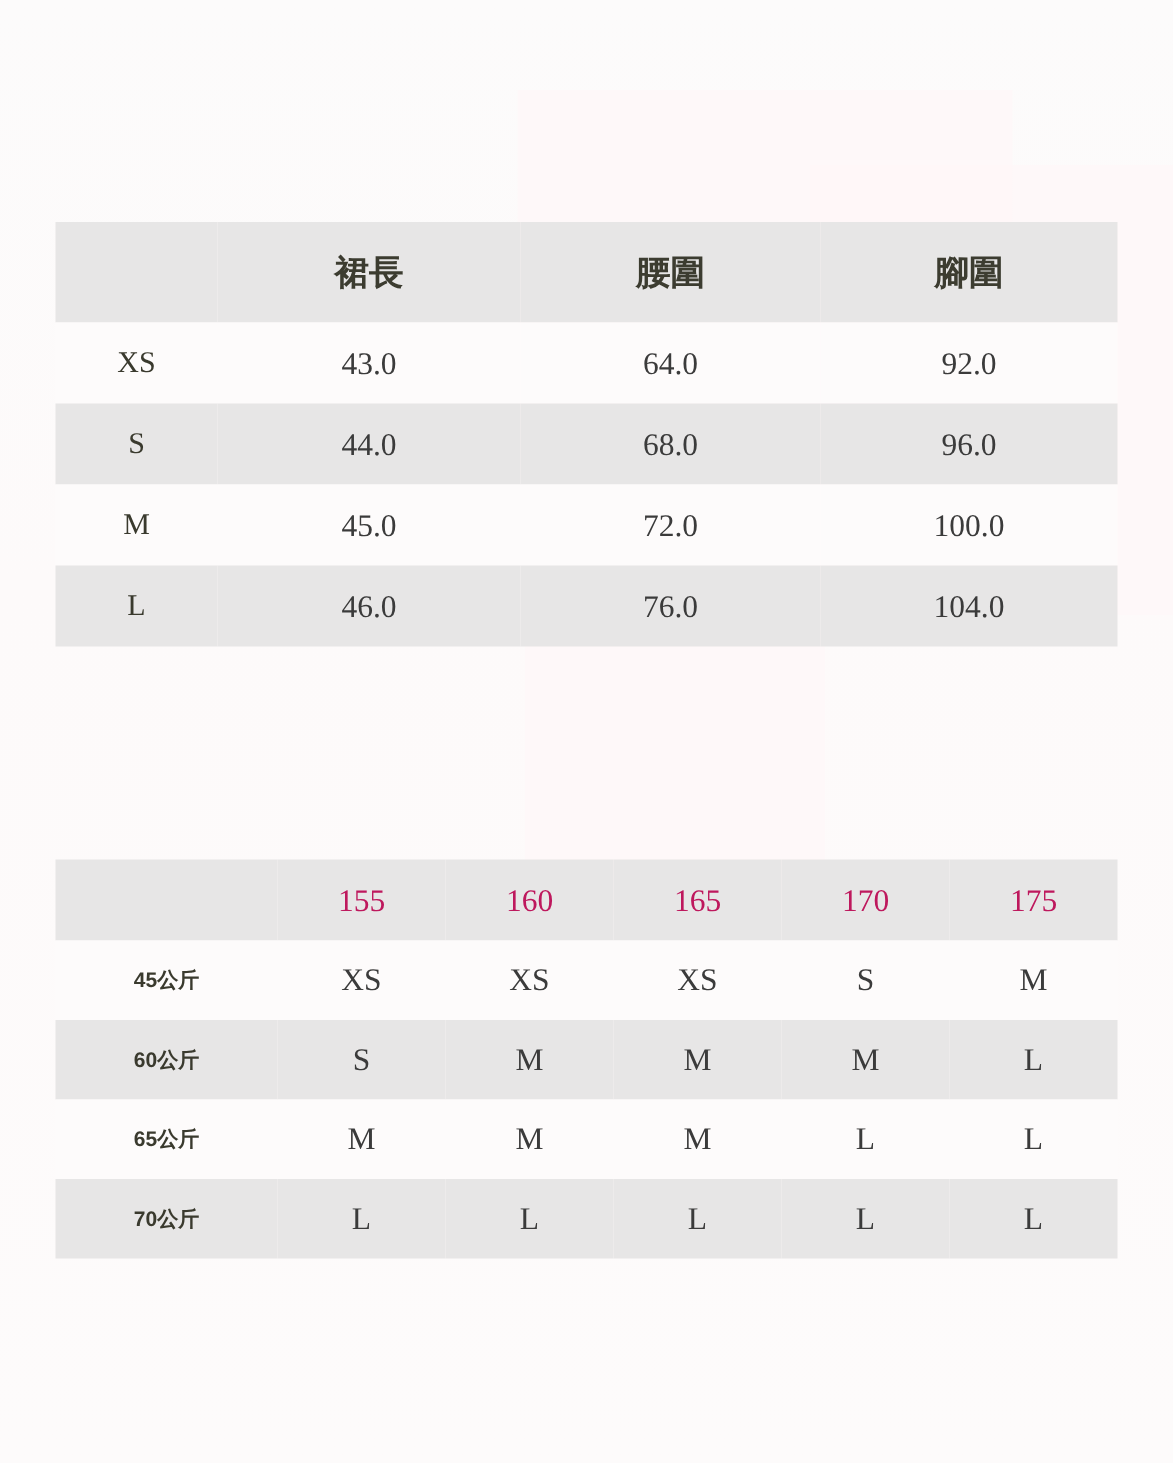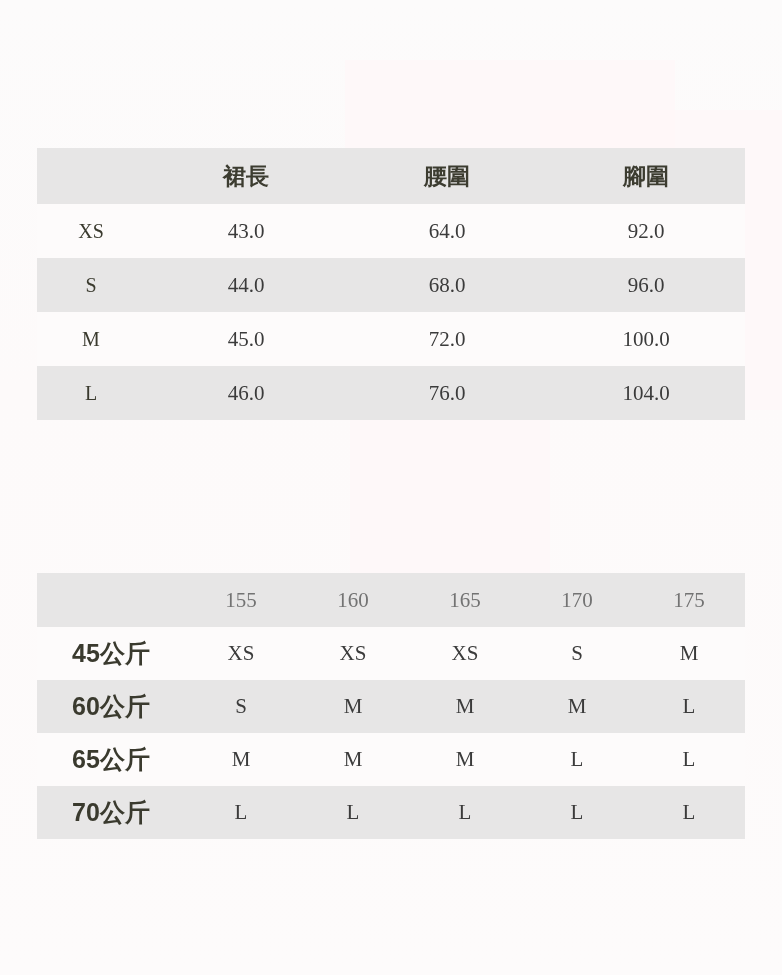--- a/index.html
+++ b/index.html
@@ -68,21 +68,21 @@
   .size-table tbody td.rowlab {
     color: #3a3a2e;
   }
 
   
   #table-measurements {
     left: 37px;
     top: 148px;
     width: 708px;
   }
-  #table-measurements thead tr { height: 56px; }
+  #table-measurements thead tr { height: 67px; }
   #table-measurements thead th { font-size: 23px; }
   #table-measurements tbody tr { height: 54px; }
   #table-measurements tbody td { font-size: 21px; }
   #table-measurements tbody td.rowlab {
     font-size: 20px;
     font-family: "Liberation Serif", "DejaVu Serif", serif;
   }
 
   #table-measurements col.c-size { width: 108px; }
   #table-measurements col.c-a    { width: 202px; }
@@ -93,28 +93,28 @@
   #table-recommend {
     left: 37px;
     top: 573px;
     width: 708px;
   }
   #table-recommend thead tr { height: 54px; }
   #table-recommend thead th {
     font-size: 21px;
     font-family: "Liberation Serif", "DejaVu Serif", serif;
     font-weight: normal;
-    color: #737373;
+    color: #be185d;
   }
   #table-recommend tbody tr { height: 53px; }
   #table-recommend tbody td { font-size: 21px; }
   #table-recommend tbody td.rowlab {
     font-family: "Liberation Sans", "DejaVu Sans", sans-serif;
     font-weight: bold;
-    font-size: 25px;
+    font-size: 14px;
     color: #3a3a2e;
   }
 
   #table-recommend col.c-w  { width: 148px; }
   #table-recommend col.c-h  { width: 112px; }
 
   
   .wash {
     position: absolute;
     pointer-events: none;

